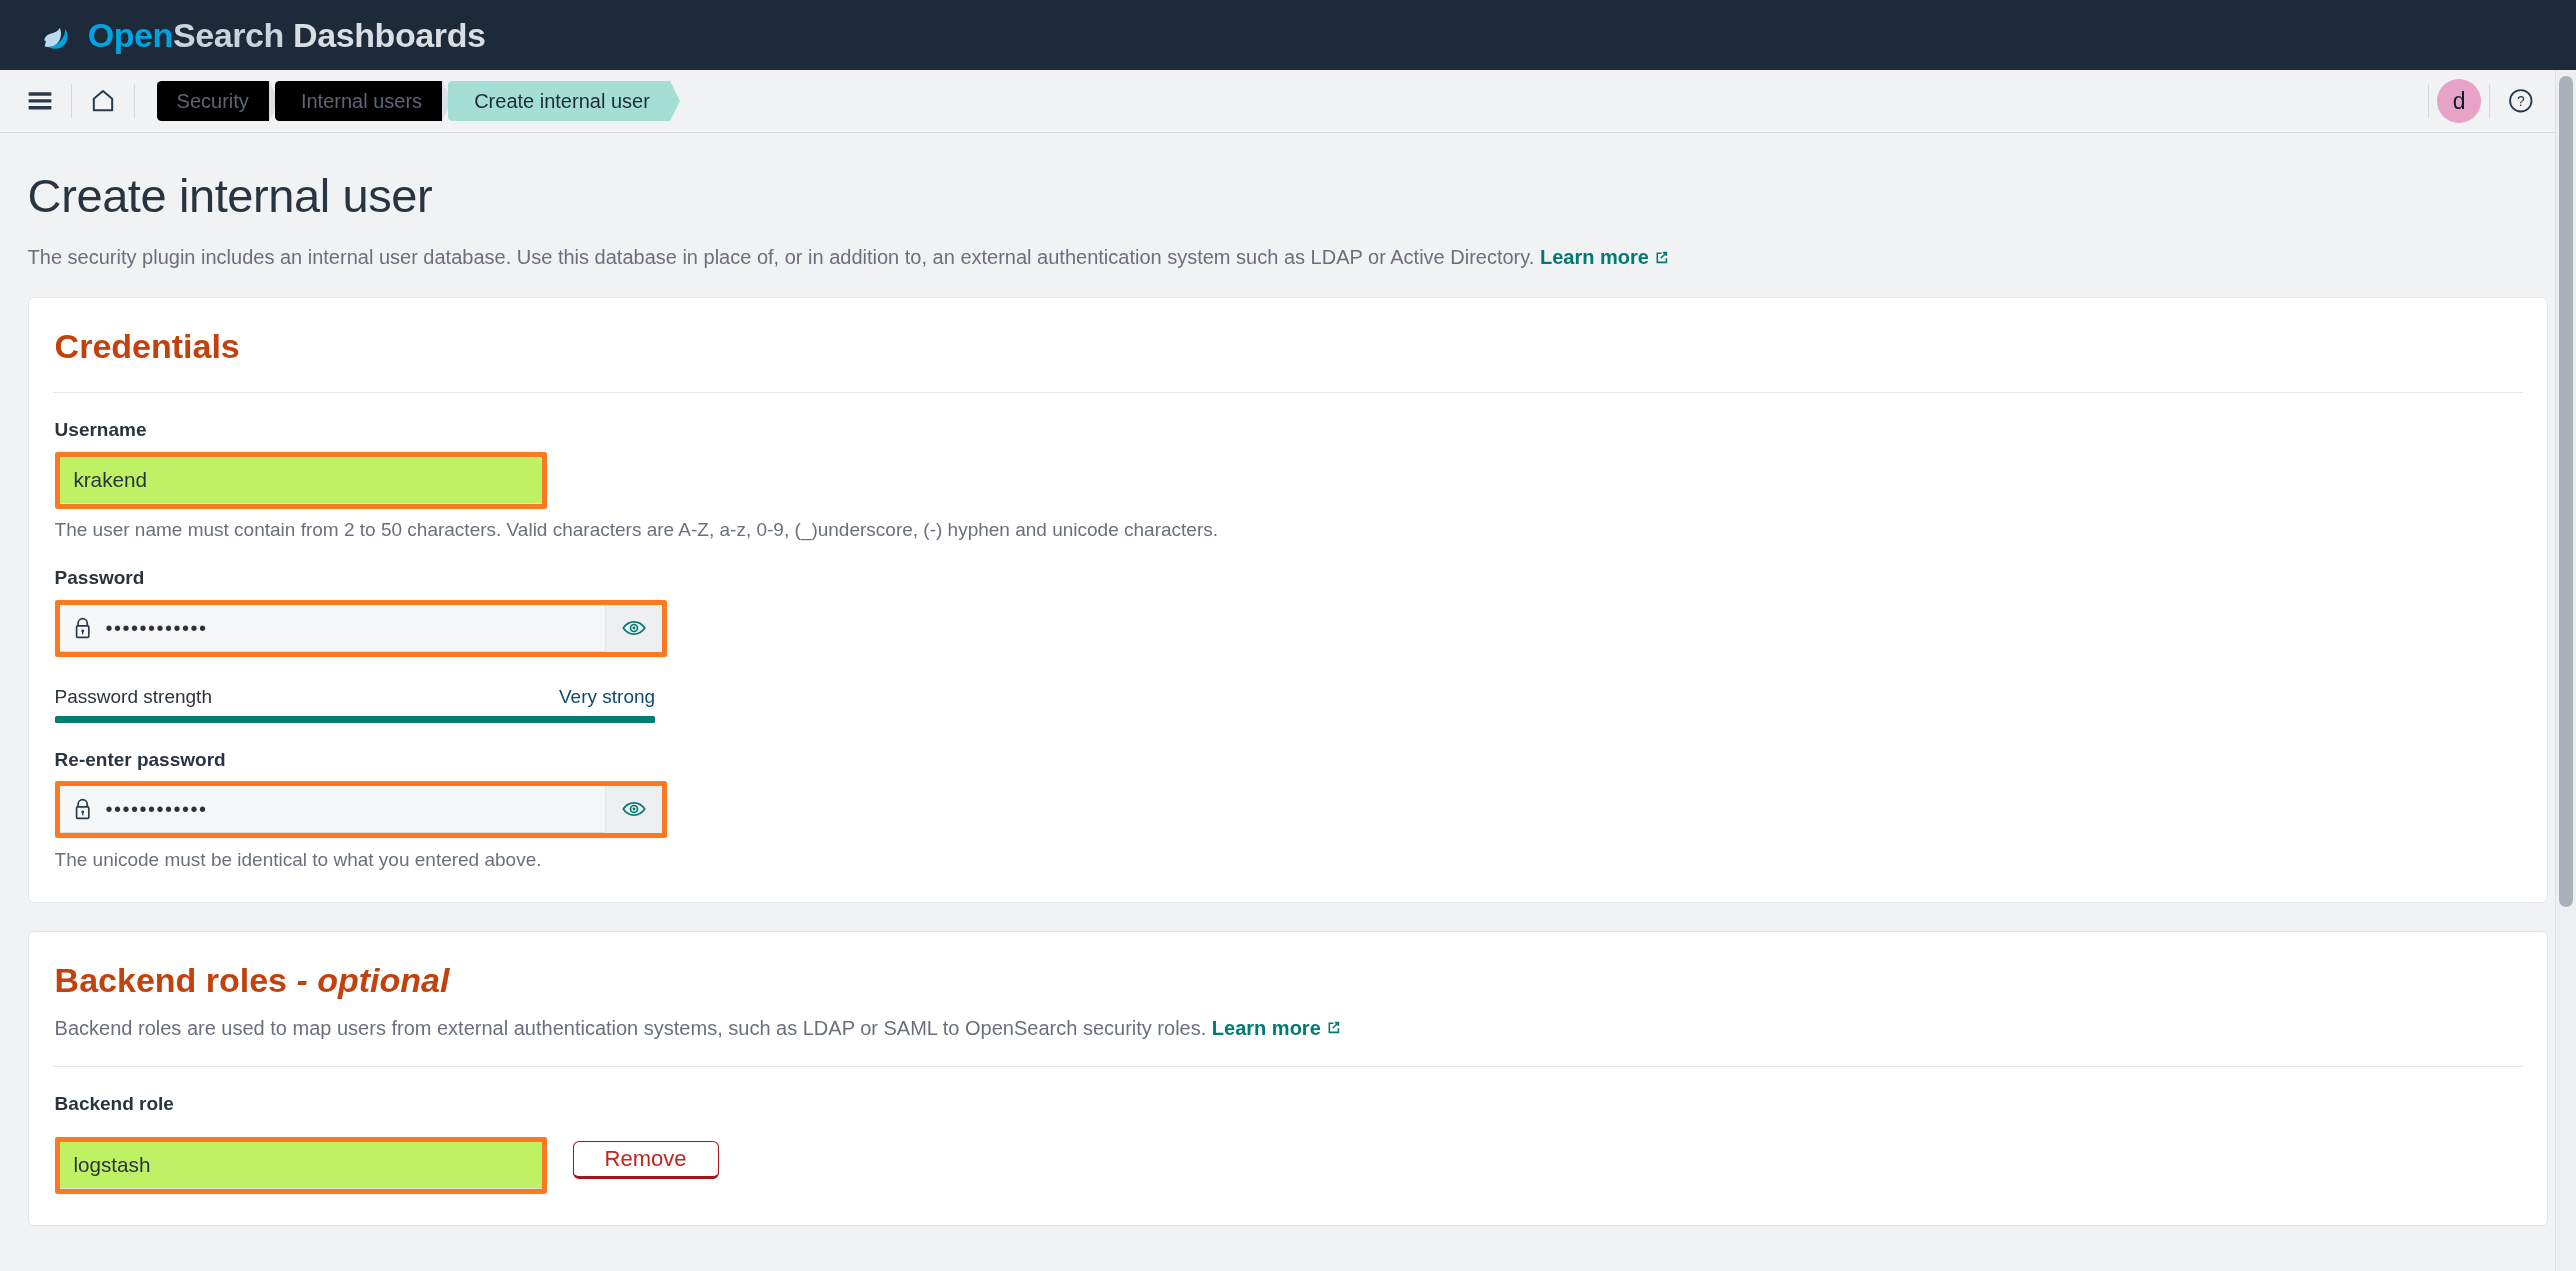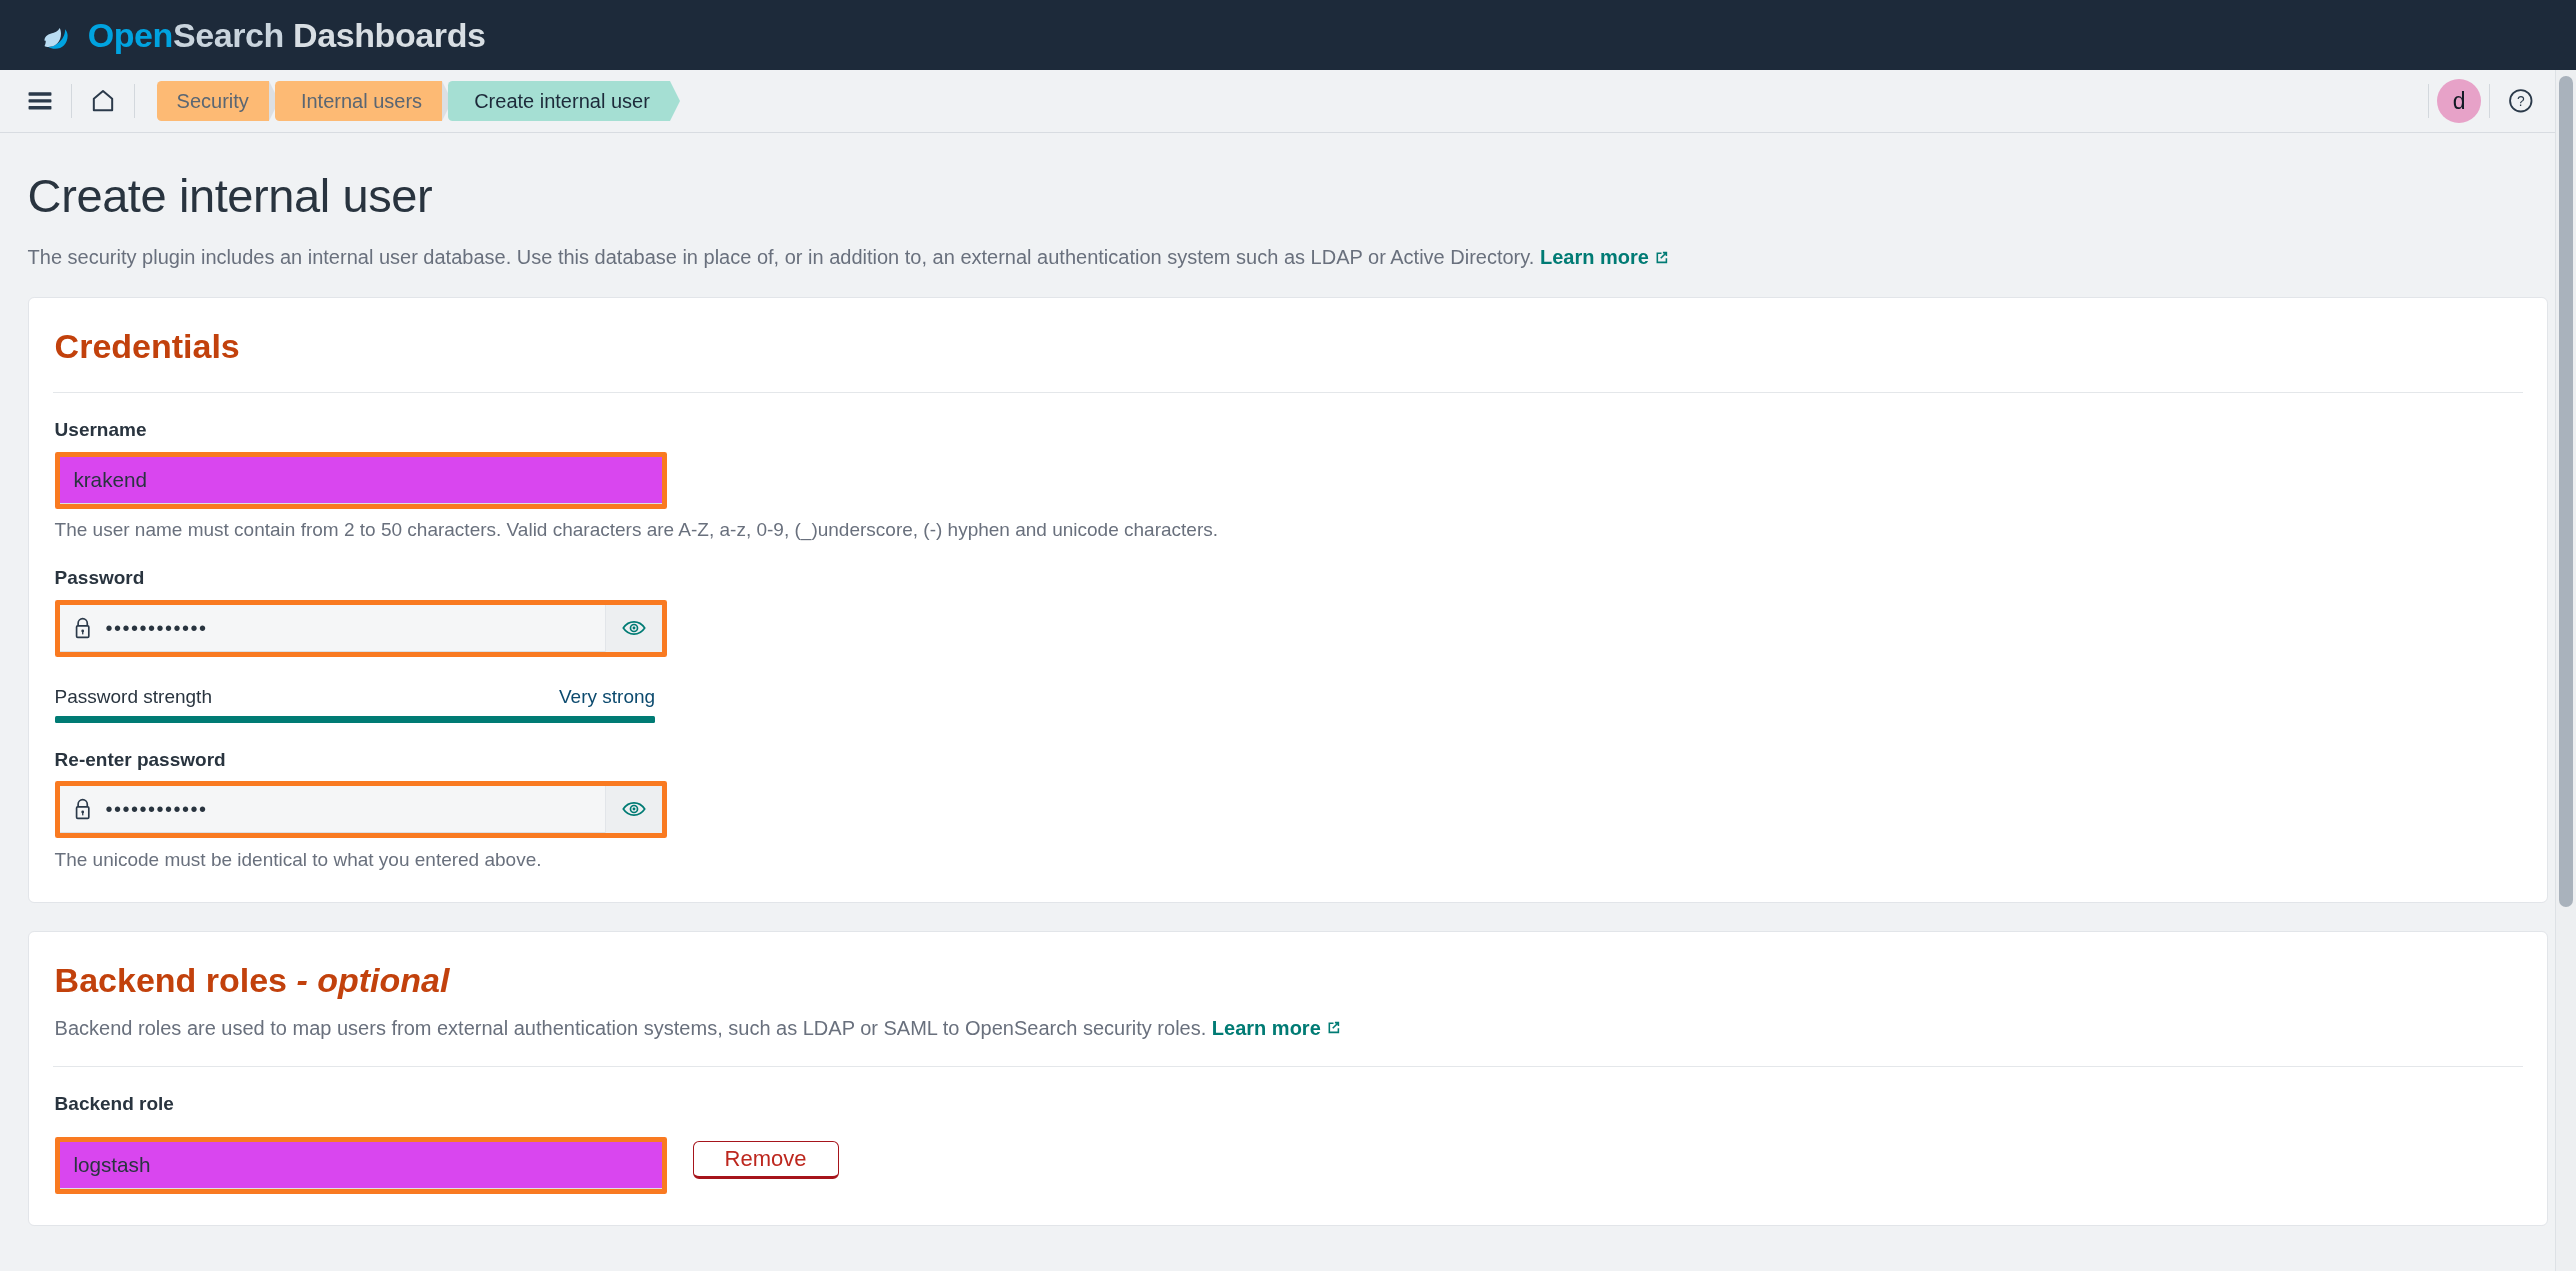--- a/index.html
+++ b/index.html
@@ -56,21 +56,21 @@
   .vdiv {
     width: 1.5px; height: 34px; background: #D3D8DD; margin: 0 7.7px;
   }
 
   .crumbs { display:flex; align-items:center; margin-left: 13.8px; }
   .crumb {
     position: relative;
     height: 40px;
     display: flex;
     align-items: center;
-    background: #fdba74;
+    background: #000000;
     color: #5A6673;
     font-size: 20px;
     padding: 0 20px 0 26px;
     margin-right: 6.1px;
     cursor: pointer;
     border-radius: 4.6px 0 0 4.6px;
     white-space: nowrap;
   }
   .crumb:first-child { padding-left: 20px; }
   .crumb::after {
@@ -174,23 +174,23 @@
 
   
   .annot {
     border: 5.4px solid #F97A21;
     border-radius: 2.3px;
     display: inline-block;
     margin-top: 10.7px;
   }
 
   .text-input {
-    width: 602px;
+    width: 482px;
     height: 47px;
-    background: #d946ef;
+    background: #bef264;
     border: none;
     border-bottom: 1.5px solid #DCE0E4;
     font-family: "Liberation Sans", sans-serif;
     font-size: 20.7px;
     color: #29343F;
     padding: 0 13.8px;
     outline: none;
     display: block;
   }
 

